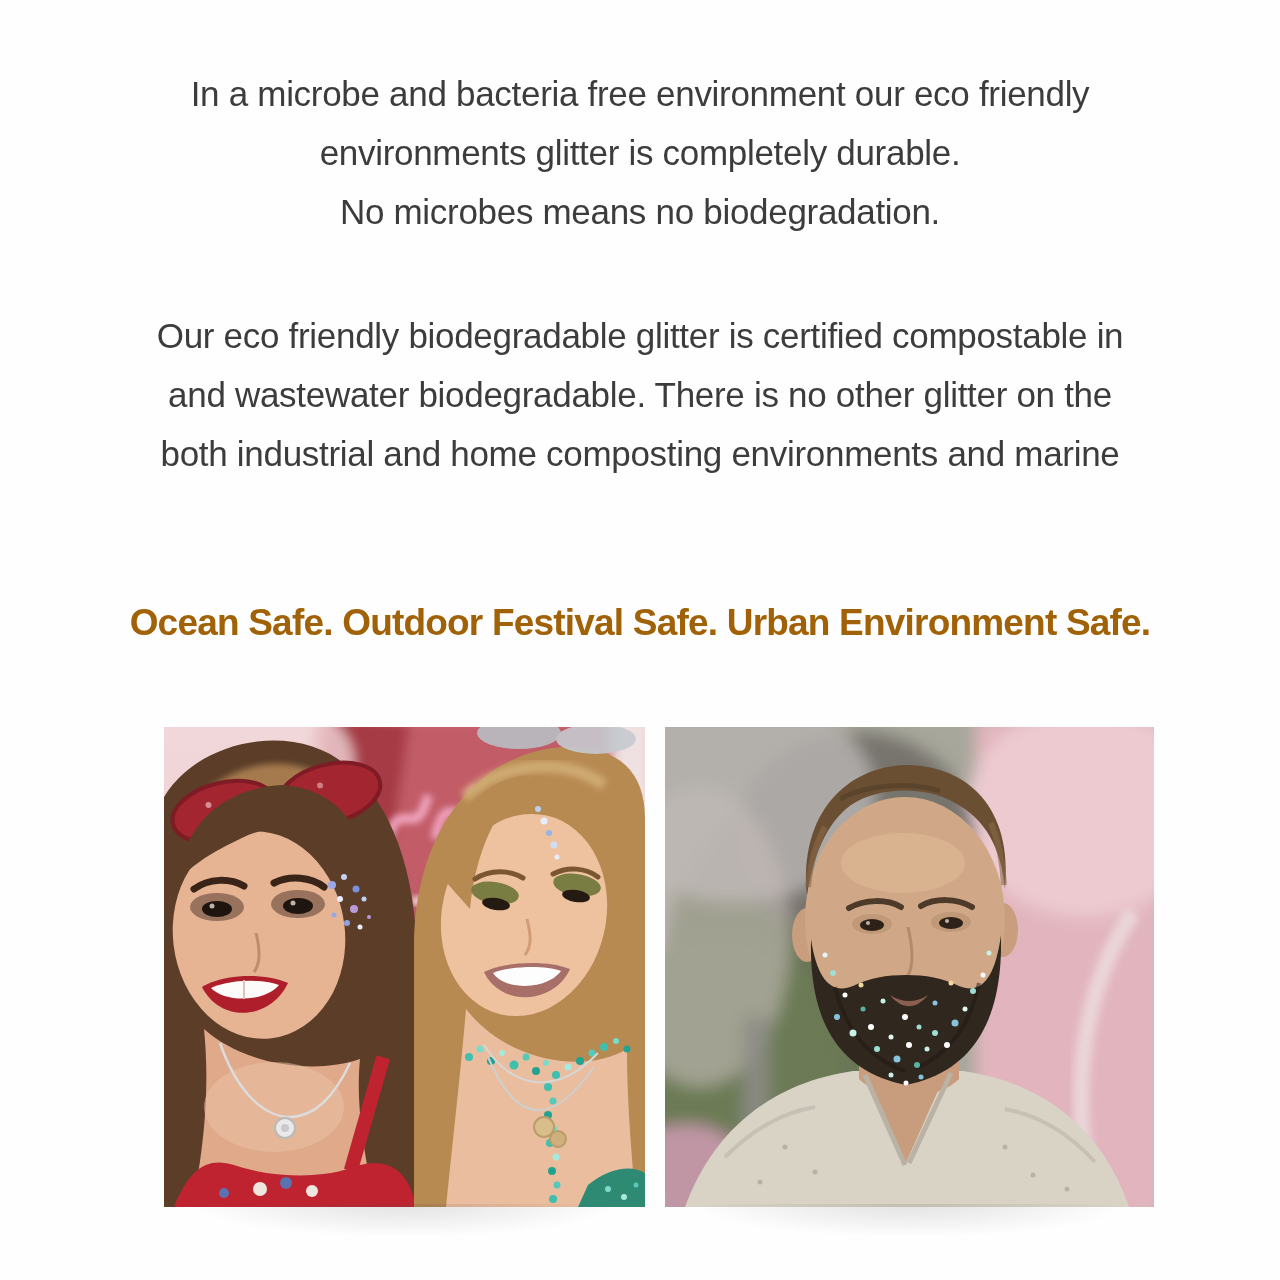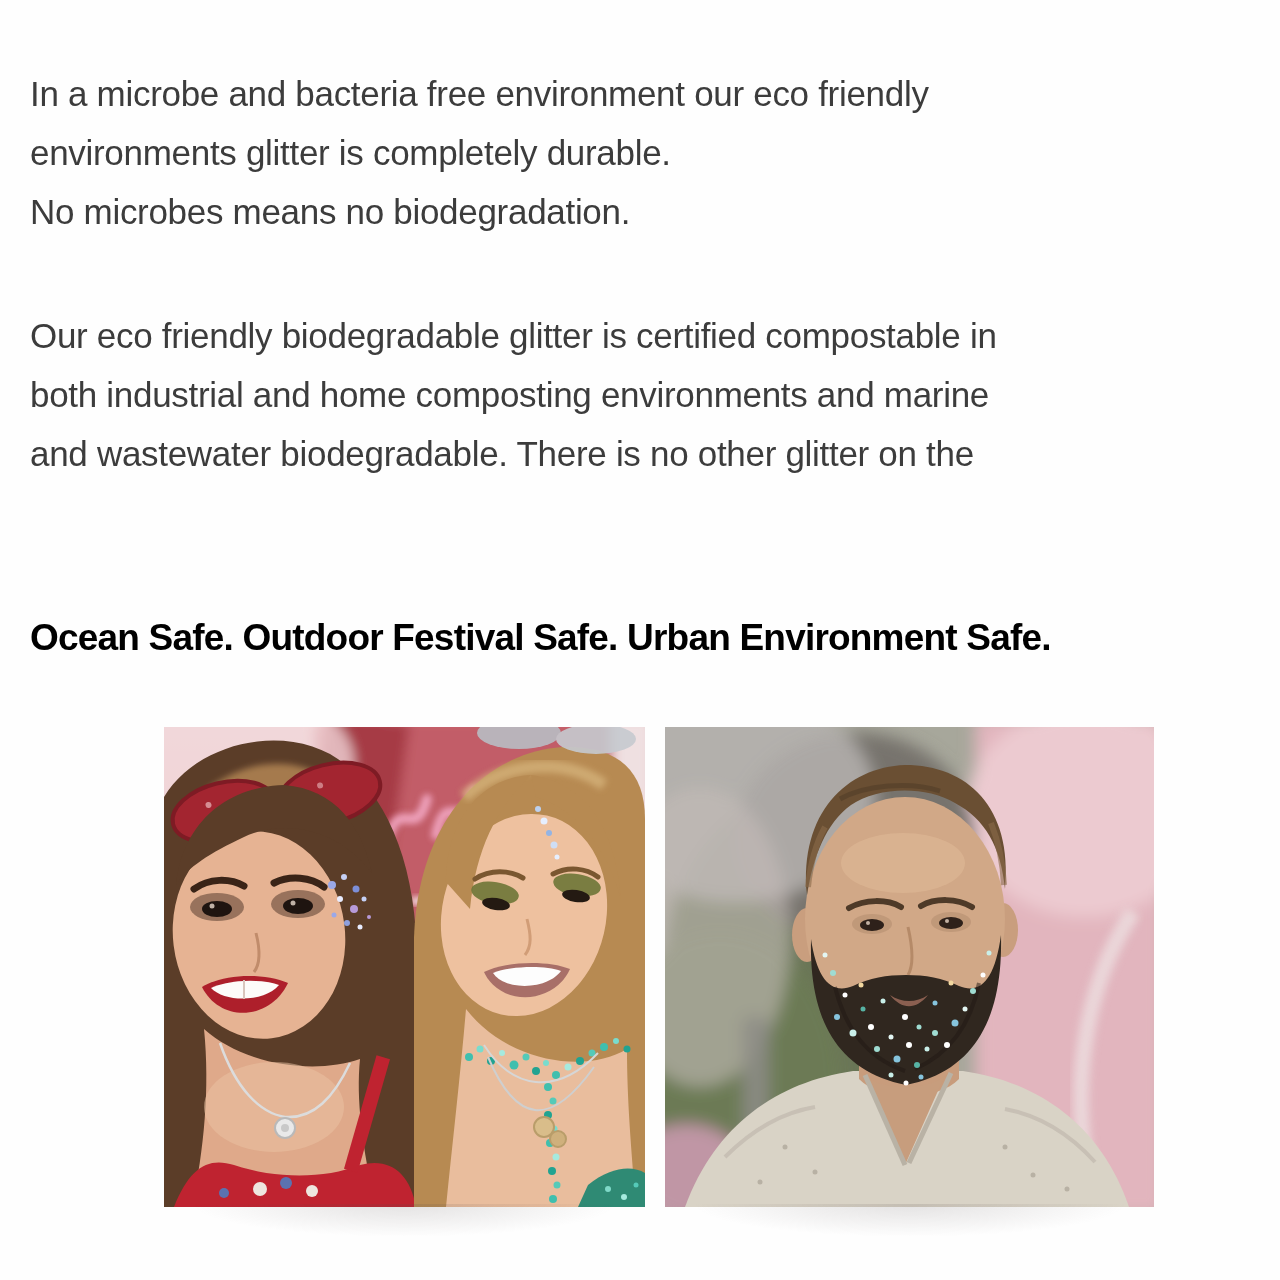--- a/index.html
+++ b/index.html
@@ -10,34 +10,35 @@
     overflow:hidden;
   }
   .canvas {
     position:relative;
     width:1280px; height:1280px;
     background:#fefefe;
     overflow:hidden;
   }
   .copy {
     position:absolute; left:30px; right:30px;
+    text-align:center;
     color:#3c3c3c;
     font-size:35px;
     line-height:59px;
     letter-spacing:-0.3px;
   }
   .copy .line { height:59px; white-space:nowrap; }
   .para-durability { top:64px; }
   .para-certification { top:306px; }
   .safety-headline {
-    top:608px;
+    top:593px;
     font-weight:bold;
     font-size:37px;
     letter-spacing:-0.8px;
-    color:#000000;
+    color:#a16207;
   }
   .photo {
     position:absolute;
     top:727px;
     height:480px;
     overflow:hidden;
   }
   .photo svg { display:block; width:100%; height:100%; }
   .photo-left  { left:164px; width:481px; }
   .photo-right { left:665px; width:489px; }
@@ -55,22 +56,22 @@
 <div class="canvas">
 
   <div class="copy para-durability">
     <div class="line">In a microbe and bacteria free environment our eco friendly</div>
     <div class="line">environments glitter is completely durable.</div>
     <div class="line">No microbes means no biodegradation.</div>
   </div>
 
   <div class="copy para-certification">
     <div class="line">Our eco friendly biodegradable glitter is certified compostable in</div>
+    <div class="line">and wastewater biodegradable. There is no other glitter on the</div>
     <div class="line">both industrial and home composting environments and marine</div>
-    <div class="line">and wastewater biodegradable. There is no other glitter on the</div>
   </div>
 
   <div class="copy safety-headline">
     <div class="line">Ocean Safe. Outdoor Festival Safe. Urban Environment Safe.</div>
   </div>
 
   <figure class="photo photo-left" style="margin:0" role="img" aria-label="Two women wearing festival glitter makeup in front of a pink festival banner">
     <svg viewBox="0 0 481 480" preserveAspectRatio="none">
       <defs>
         <linearGradient id="bgPinkL" x1="0" y1="0" x2="0" y2="1">

